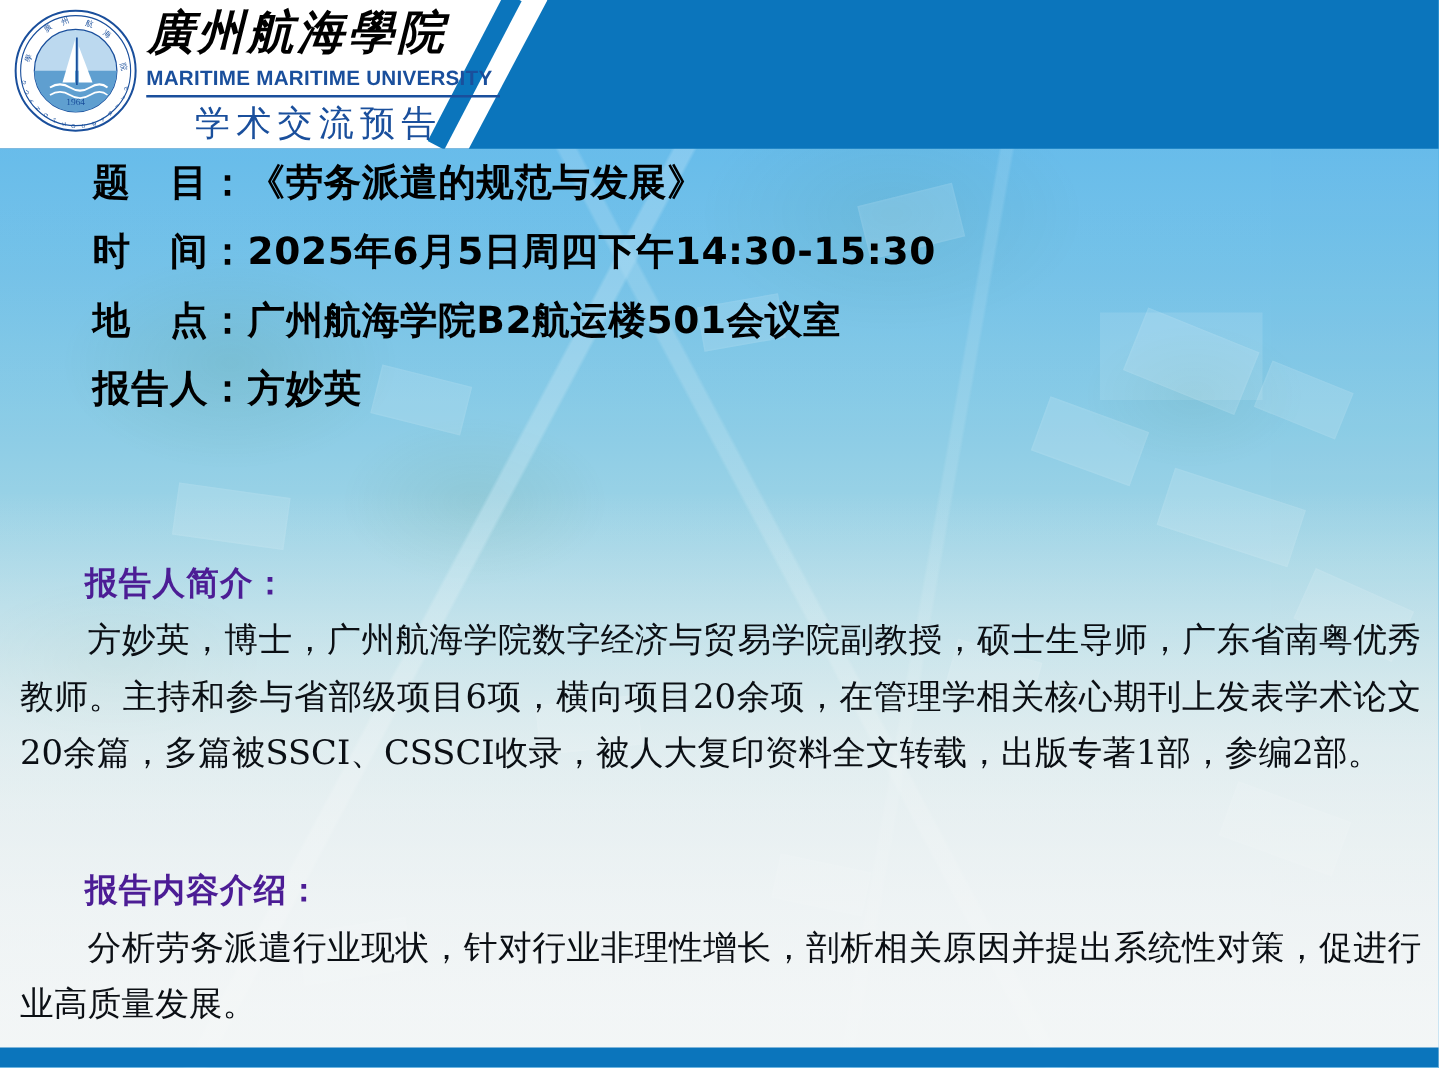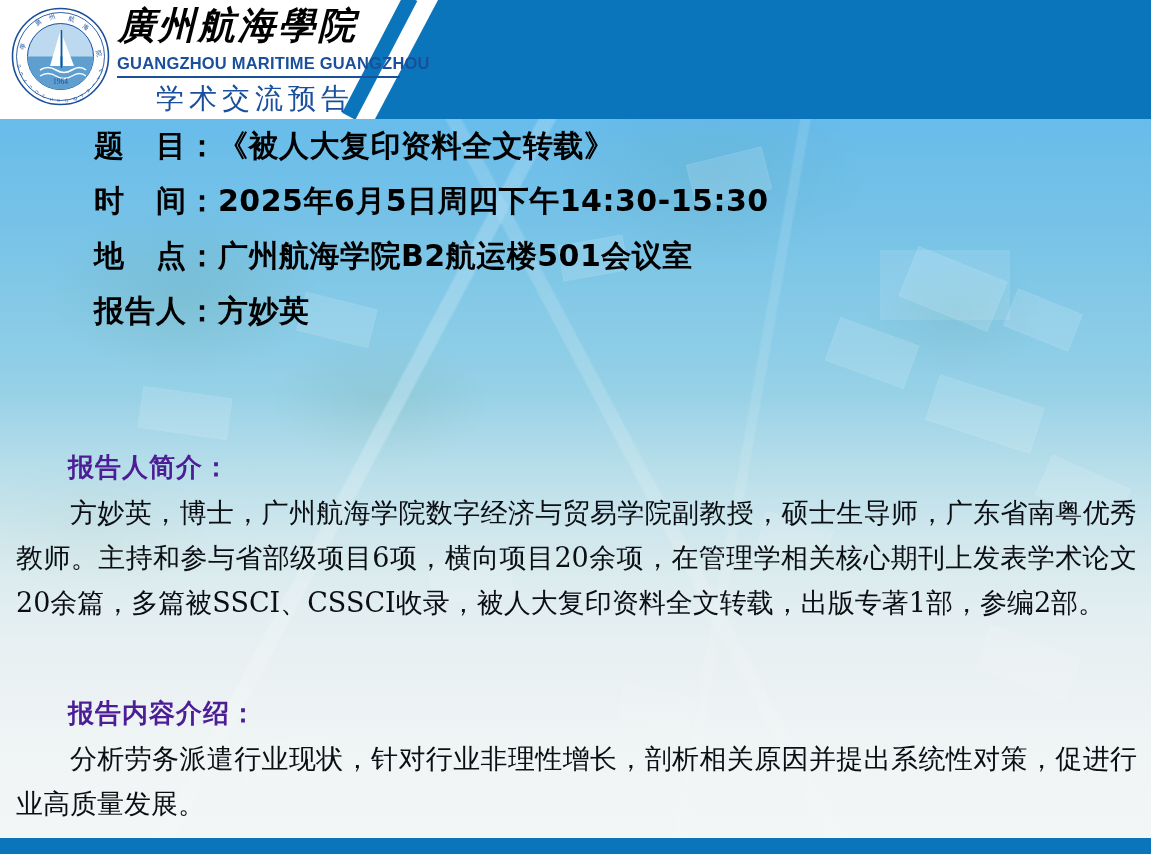--- a/index.html
+++ b/index.html
@@ -154,21 +154,20 @@
     color: #1a4f9c;
     letter-spacing: 5px;
     white-space: nowrap;
   }
 
   
   .info-block {
     position: absolute;
     left: 0; top: 126px;
     width: 1151px;
-    padding-left: 20px;
   }
   .info-line {
     display: flex;
     align-items: baseline;
     padding-left: 74px;
     height: 55px;
     font-size: 30px;
     font-weight: bold;
     color: #000000;
     white-space: nowrap;
@@ -275,29 +274,29 @@
         <text x="63" y="94" transform="rotate(18 63 94)">M</text>
         <text x="70" y="90" transform="rotate(28 70 90)">A</text>
         <text x="76" y="85" transform="rotate(38 76 85)">R</text>
         <text x="82" y="79" transform="rotate(48 82 79)">I</text>
         <text x="86" y="72" transform="rotate(58 86 72)">T</text>
         <text x="89" y="64" transform="rotate(68 89 64)">E</text>
       </g>
     </svg>
 
     <div class="uni-cn">廣州航海學院</div>
-    <div class="uni-en">GUANGZHOU MARITIME GUANGZHOU</div>
+    <div class="uni-en">MARITIME MARITIME UNIVERSITY</div>
     <div class="uni-rule"></div>
     <div class="banner-sub">学术交流预告</div>
   </div>
 
   <div class="info-block">
     <div class="info-line">
       <span class="info-label">题　目：</span>
-      <span class="info-value">《被人大复印资料全文转载》</span>
+      <span class="info-value">《劳务派遣的规范与发展》</span>
     </div>
     <div class="info-line">
       <span class="info-label">时　间：</span>
       <span class="info-value">2025年6月5日周四下午14:30-15:30</span>
     </div>
     <div class="info-line">
       <span class="info-label">地　点：</span>
       <span class="info-value">广州航海学院B2航运楼501会议室</span>
     </div>
     <div class="info-line">

